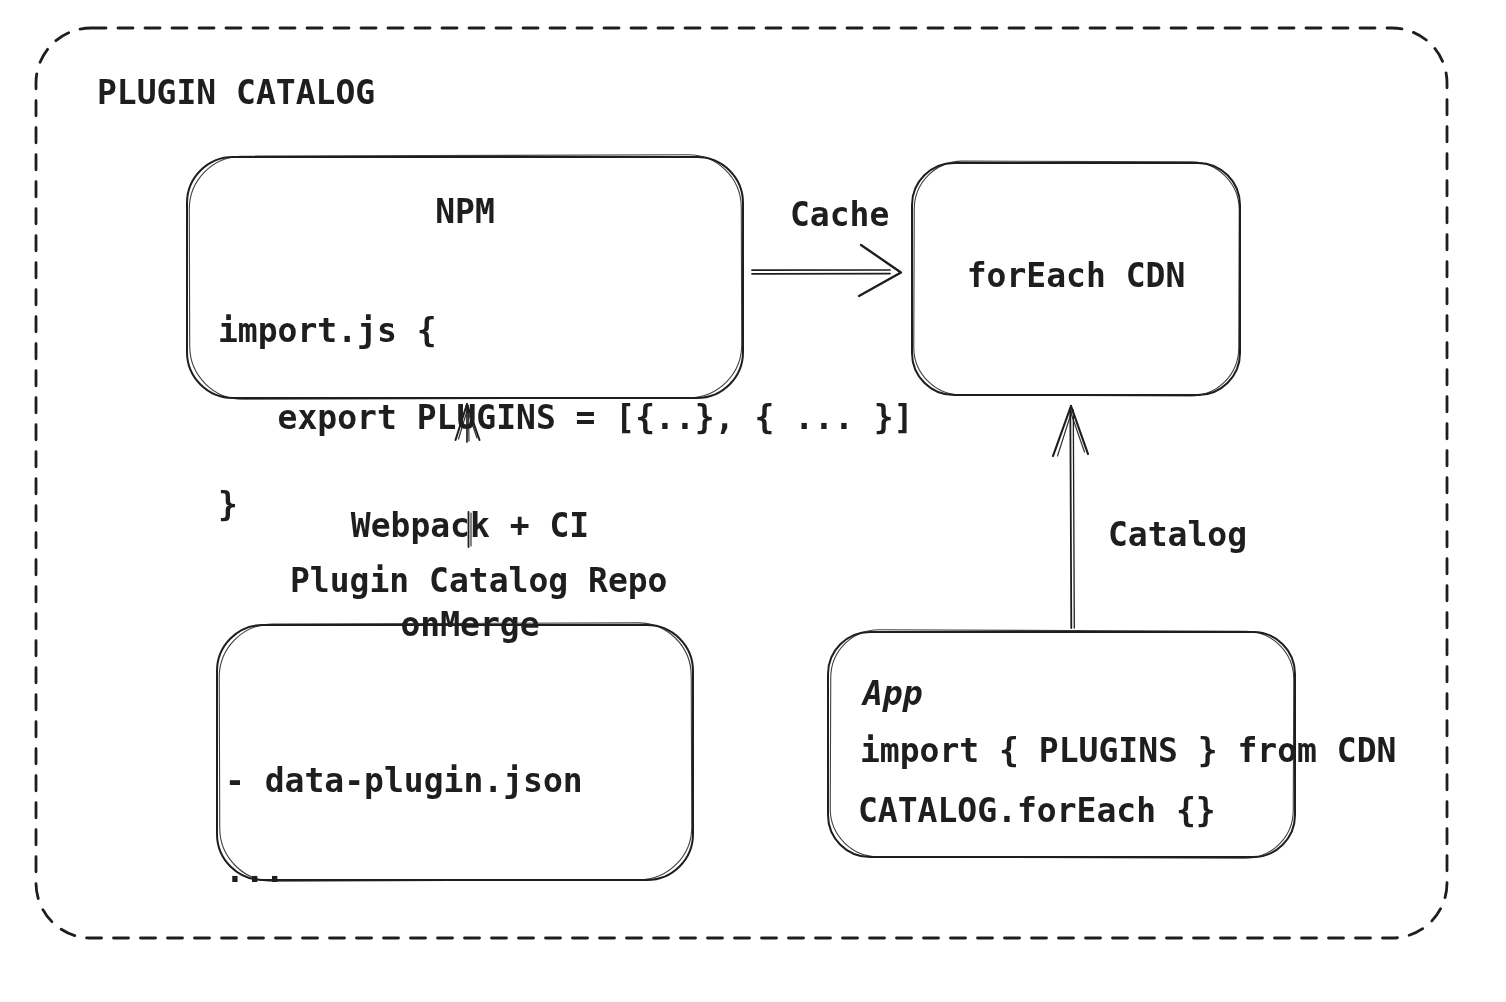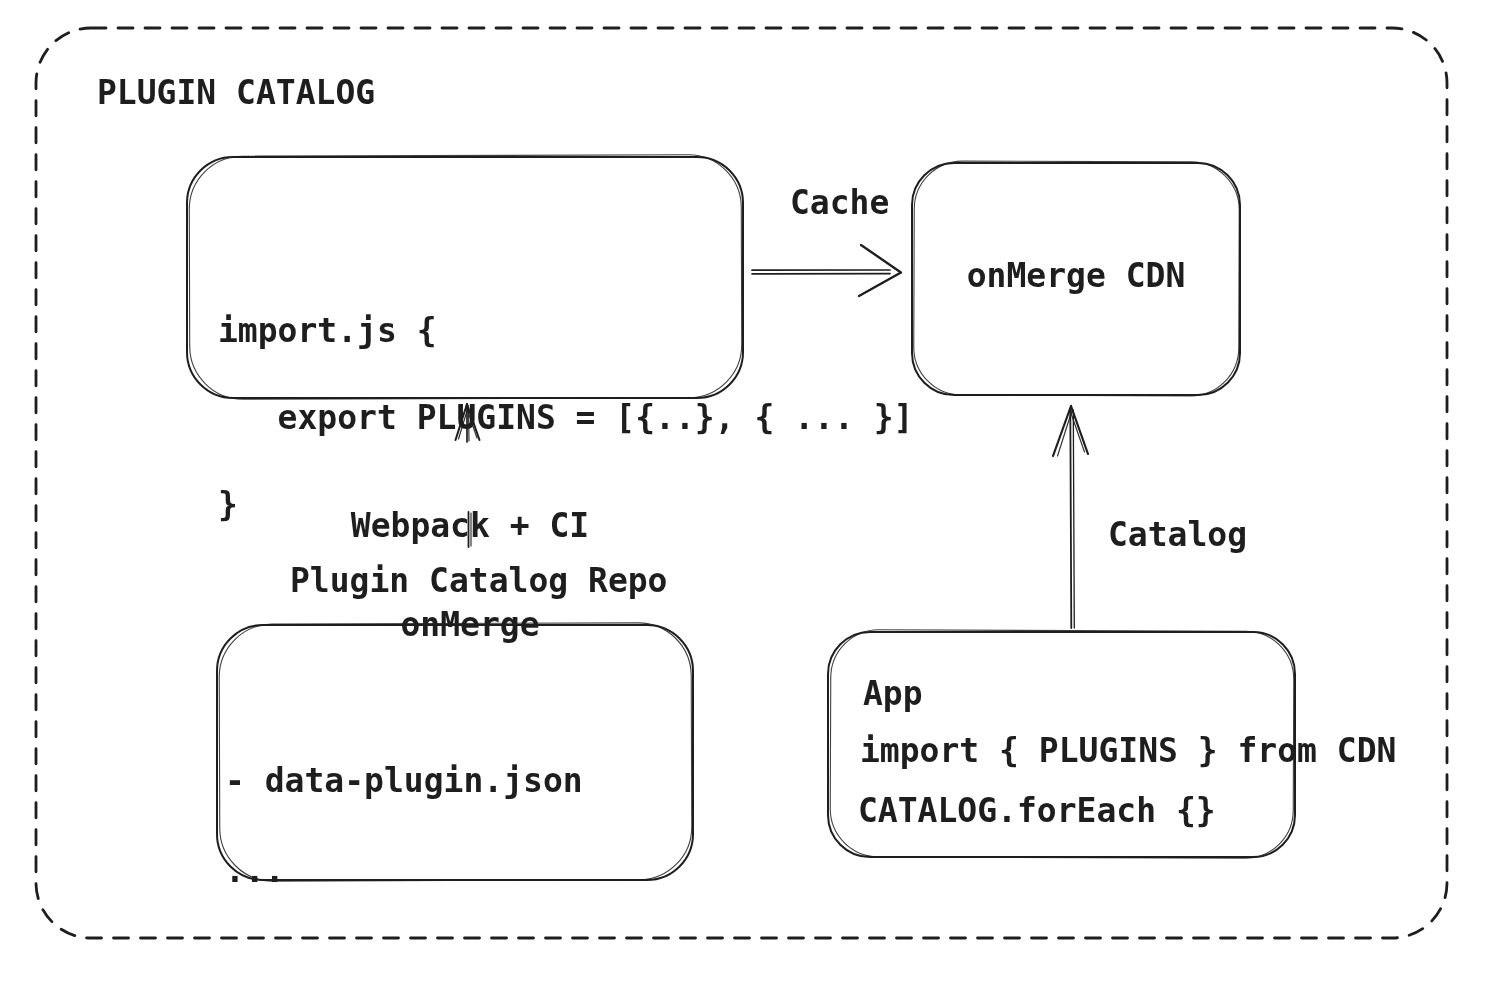--- a/index.html
+++ b/index.html
@@ -89,40 +89,41 @@
         <path d="M1071 406 L1053 456" stroke-width="2.2"></path>
         <path d="M1071 406 L1088 454" stroke-width="2.2"></path>
         <path d="M1072.5 409 L1057.5 456" stroke-width="1.2" opacity="0.9"></path>
         <path d="M1069.5 409 L1084.5 452" stroke-width="1.2" opacity="0.9"></path>
       </g>
     </g>
   </svg>
 
   <div class="txt" style="left:97px; top:78px;">PLUGIN CATALOG</div>
 
+  <div class="txt center" style="left:187px; top:197px; width:556px;">NPM</div>
   <div class="txt code-block" style="left:218px; top:258px;">
     <div>import.js {</div>
     <div>   export PLUGINS = [{..}, { ... }]</div>
     <div>}</div>
   </div>
 
-  <div class="txt" style="left:790px; top:188px;">Cache</div>
+  <div class="txt" style="left:790px; top:200px;">Cache</div>
 
-  <div class="txt center" style="left:912px; top:261px; width:328px;">onMerge CDN</div>
+  <div class="txt center" style="left:912px; top:261px; width:328px;">forEach CDN</div>
 
   <div class="txt" style="left:290px; top:566px;">Plugin Catalog Repo</div>
 
   <div class="txt center label-2line" style="left:350px; top:443px; width:240px;">
     <div>Webpack + CI</div>
     <div>onMerge</div>
   </div>
   <div class="txt code-block" style="left:225px; top:706px; line-height:30px;">
     <div>- data-plugin.json</div>
     <div>...</div>
   </div>
 
   <div class="txt" style="left:1108px; top:520px;">Catalog</div>
 
-  <div class="txt" style="left:863px; top:679px;">App</div>
+  <div class="txt" style="left:863px; top:679px;font-style:italic;">App</div>
   <div class="txt" style="left:860px; top:736px;">import { PLUGINS } from CDN</div>
   <div class="txt" style="left:858px; top:796px;">CATALOG.forEach {}</div>
 
 </div>
 
 </body></html>

